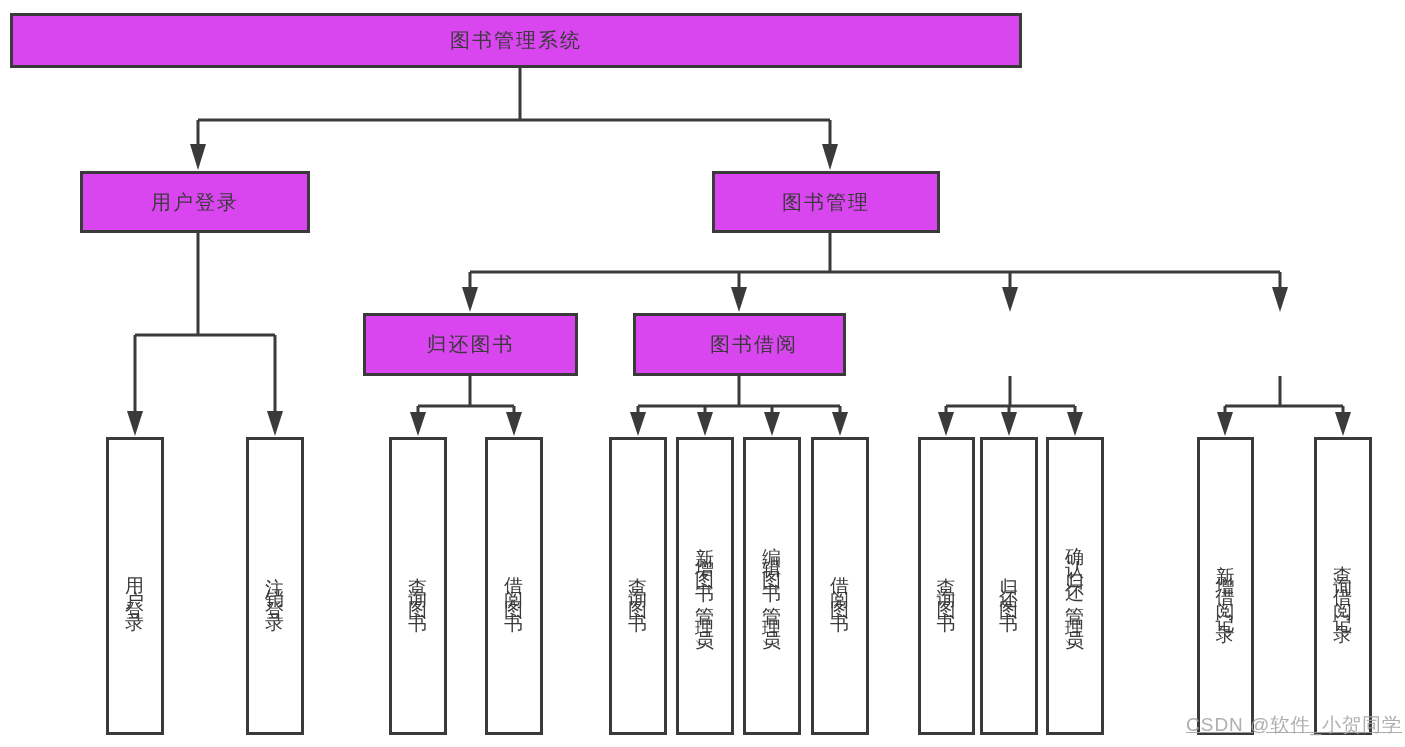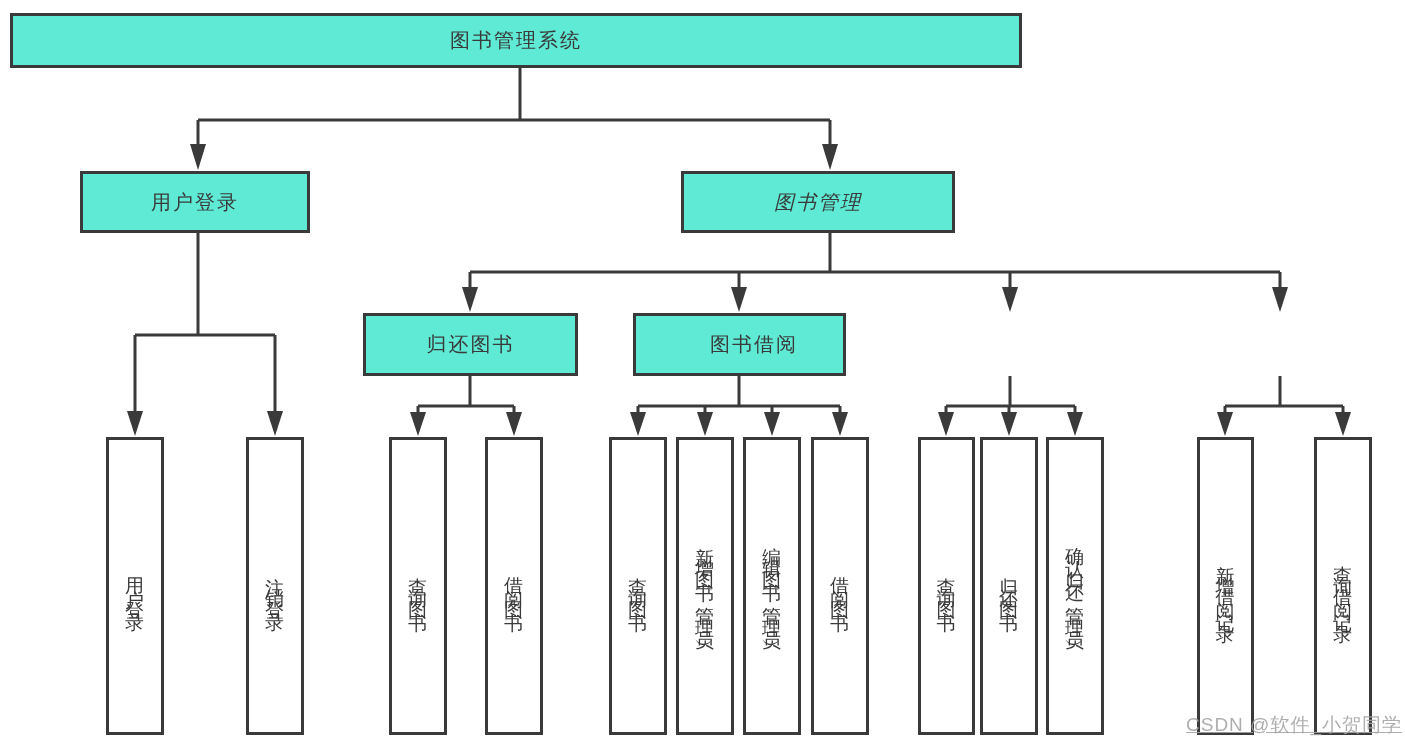--- a/index.html
+++ b/index.html
@@ -14,21 +14,21 @@
   #connectors {
     position: absolute;
     left: 0; top: 0;
     width: 1405px; height: 747px;
     pointer-events: none;
   }
   .node {
     position: absolute;
     box-sizing: border-box;
     border: 3px solid #3a3a3a;
-    background: #5eead4;
+    background: #d946ef;
     display: flex;
     align-items: center;
     justify-content: center;
     font-size: 20px;
     color: #3a3a3a;
     letter-spacing: 2px;
     z-index: 2;
   }
   .leaf {
     position: absolute;
@@ -99,21 +99,21 @@
       <polygon points="1001,412 1017,412 1009,436"></polygon>
       <polygon points="1067,412 1083,412 1075,436"></polygon>
       <polygon points="1217,412 1233,412 1225,436"></polygon>
       <polygon points="1335,412 1351,412 1343,436"></polygon>
     </g>
   </svg>
 
   <div class="node" style="left:10px; top:13px; width:1012px; height:55px;">图书管理系统</div>
 
   <div class="node" style="left:80px; top:171px; width:230px; height:62px;">用户登录</div>
-  <div class="node" style="left:681px; top:171px; width:274px; height:62px;font-style:italic;">图书管理</div>
+  <div class="node" style="left:712px; top:171px; width:228px; height:62px;">图书管理</div>
 
   <div class="node" style="left:363px; top:313px; width:215px; height:63px;">归还图书</div>
   <div class="node" style="left:633px; top:313px; width:213px; height:63px;padding-left:29px;">图书借阅</div>
 
   <div class="leaf" style="left:106px; top:437px; width:58px; height:298px;">用户登录</div>
   <div class="leaf" style="left:246px; top:437px; width:58px; height:298px;">注销登录</div>
 
   <div class="leaf" style="left:389px; top:437px; width:58px; height:298px;">查询图书</div>
   <div class="leaf" style="left:485px; top:437px; width:58px; height:298px;">借阅图书</div>
 

